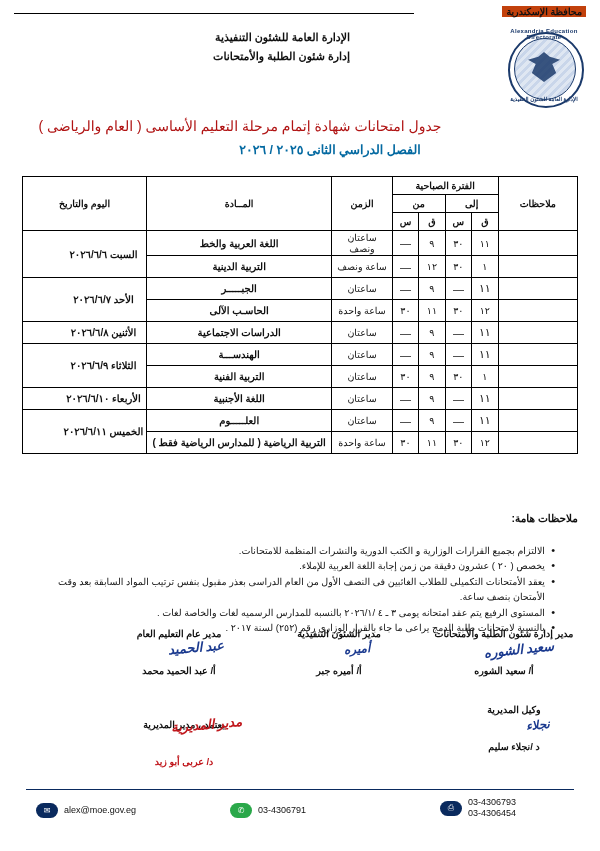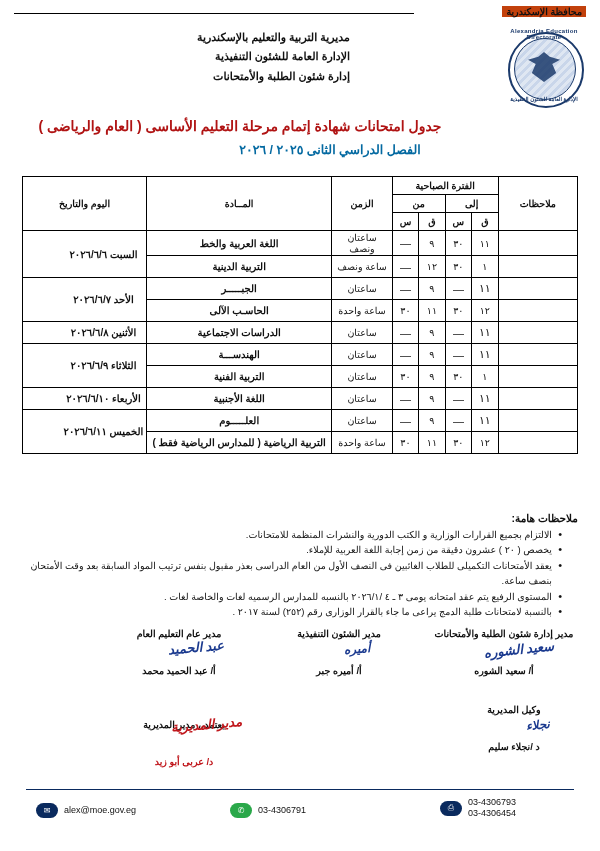--- a/index.html
+++ b/index.html
@@ -63,21 +63,21 @@
   }
   .hdr-left{
     position:absolute;left:130px;top:4px;width:220px;text-align:right;
     font-size:11px;font-weight:bold;line-height:1.75;
   }
   .hdr-left div{white-space:nowrap;}
 
   
   .title1{
     position:absolute;top:118px;left:0;width:480px;text-align:center;
-    font-size:14px;font-weight:bold;color:#b01313;
+    font-size:14px;font-weight:normal;color:#b01313;
   }
   .title2{
     position:absolute;top:142px;left:0;width:596px;text-align:center;
     font-size:12.5px;font-weight:bold;color:#0369a1;margin-left:32px;
   }
 
   
   .tbl-wrap{position:absolute;top:176px;right:22px;width:556px;}
   table{border-collapse:collapse;width:556px;font-size:9.5px;}
   table td,table th{
@@ -93,23 +93,23 @@
   .subj{font-weight:bold;font-size:10px;}
   .day{font-weight:bold;font-size:10px;padding-left:40px;}
   tbody td{height:19px;}
   .dash{font-size:11px;}
 
   
   .notes{
     position:absolute;top:512px;right:22px;width:556px;direction:rtl;
   }
   .notes-title{
-    font-size:10.5px;font-weight:bold;text-align:right;margin-bottom:3px;
-  }
-  .notes ul{margin:0;padding:0 16px 0 0;list-style:none;}
+    font-size:10.5px;font-weight:bold;text-align:right;margin-bottom:19px;
+  }
+  .notes ul{margin:7px;padding:0 16px 0 0;list-style:none;}
   .notes li{
     font-size:9.5px;line-height:1.62;position:relative;padding-right:10px;
   }
   .notes li:before{
     content:"•";position:absolute;right:0;top:-1px;font-size:11px;
   }
 
   
   .sigs{position:absolute;top:628px;right:0;width:600px;height:140px;}
   .sig{position:absolute;text-align:center;font-size:9.5px;font-weight:bold;}
@@ -151,21 +151,20 @@
       <div class="arc-top">Alexandria Education Directorate</div>
       <div class="ring"></div>
       <div class="ring2"></div>
       <div class="eagle"></div>
       <div class="arc-bottom">الإدارة العامة
 للشئون التنفيذية</div>
     </div>
 
 
     <div class="hdr-left">
-      <div>مديرية التربية والتعليم بالإسكندرية</div>
       <div>الإدارة العامة للشئون التنفيذية</div>
       <div>إدارة شئون الطلبة والأمتحانات</div>
     </div>
   </div>
 
   <div class="title1">جدول امتحانات شهادة إتمام مرحلة التعليم الأساسى ( العام والرياضى )</div>
   <div class="title2">الفصل الدراسي الثانى ٢٠٢٥ / ٢٠٢٦</div>
 
   <div class="tbl-wrap">
     <table>

